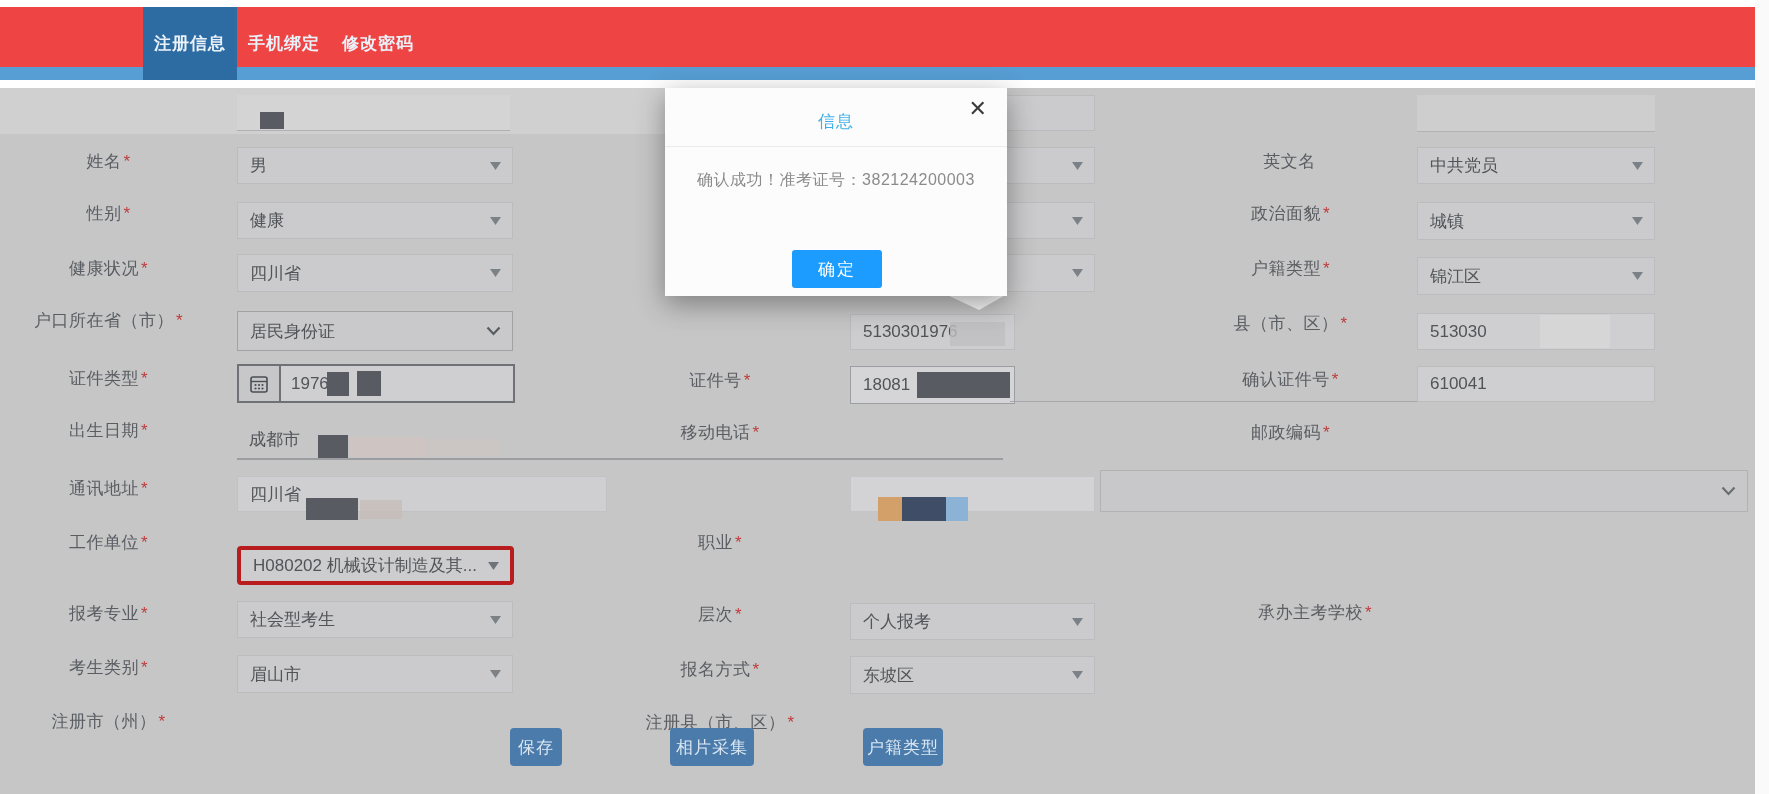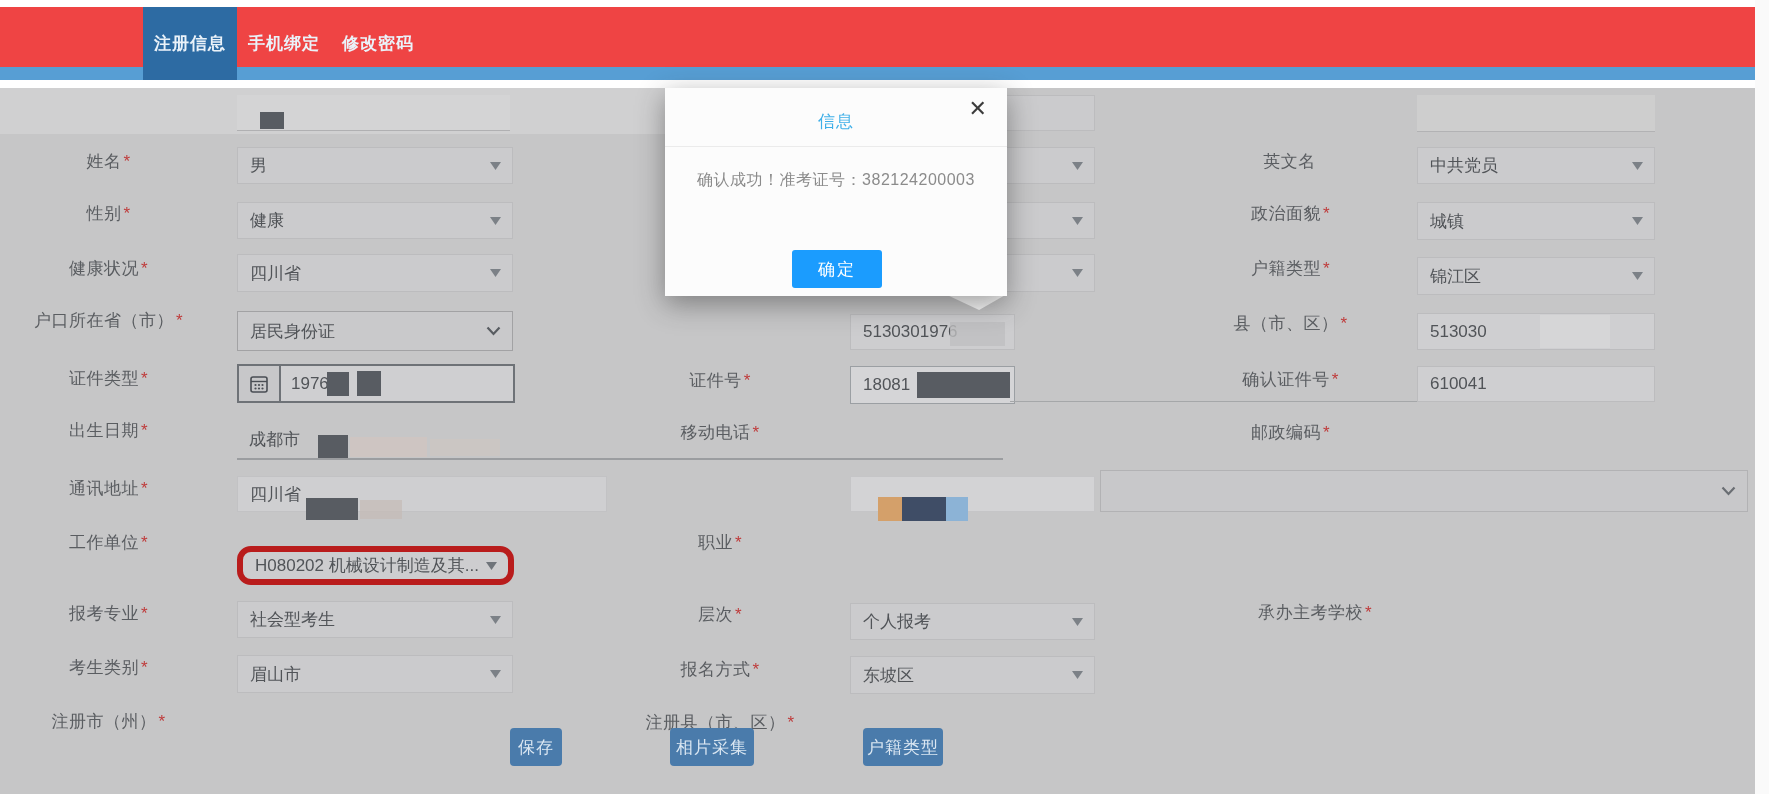--- a/index.html
+++ b/index.html
@@ -160,21 +160,21 @@
   </div>
   <div class="ctl" style="left:237px;top:476px;width:370px;height:36px;background:#cfcfd1;border:1px solid #c2c2c4">
     <span class="val">四川省</span>
   </div>
   <div class="red" style="left:306px;top:498px;width:52px;height:22px"></div>
   <div class="red" style="left:360px;top:500px;width:42px;height:19px;background:#c4bab6;opacity:.7"></div>
 
   <div class="lbl" style="left:10px;top:555px;width:197px">
     <span>报考专业</span><span class="req">*</span>
   </div>
-  <div class="ctl dd" style="left:237px;top:546px;width:277px;height:39px;background:#cdcdcf;border:6px solid #b91c1c;border-radius:14px">
+  <div class="ctl dd" style="left:237px;top:546px;width:277px;height:39px;background:#cdcdcf;border:4px solid #b91c1c;border-radius:4px">
     <span class="val">H080202 机械设计制造及其...</span>
     <span class="caret">
         <svg width="11" height="8" viewBox="0 0 11 8">
           <path d="M0 0h11L5.5 8z" fill="#6f747a"></path>
         </svg>
       </span>
   </div>
 
   <div class="lbl" style="left:10px;top:609px;width:197px">
     <span>考生类别</span><span class="req">*</span>

